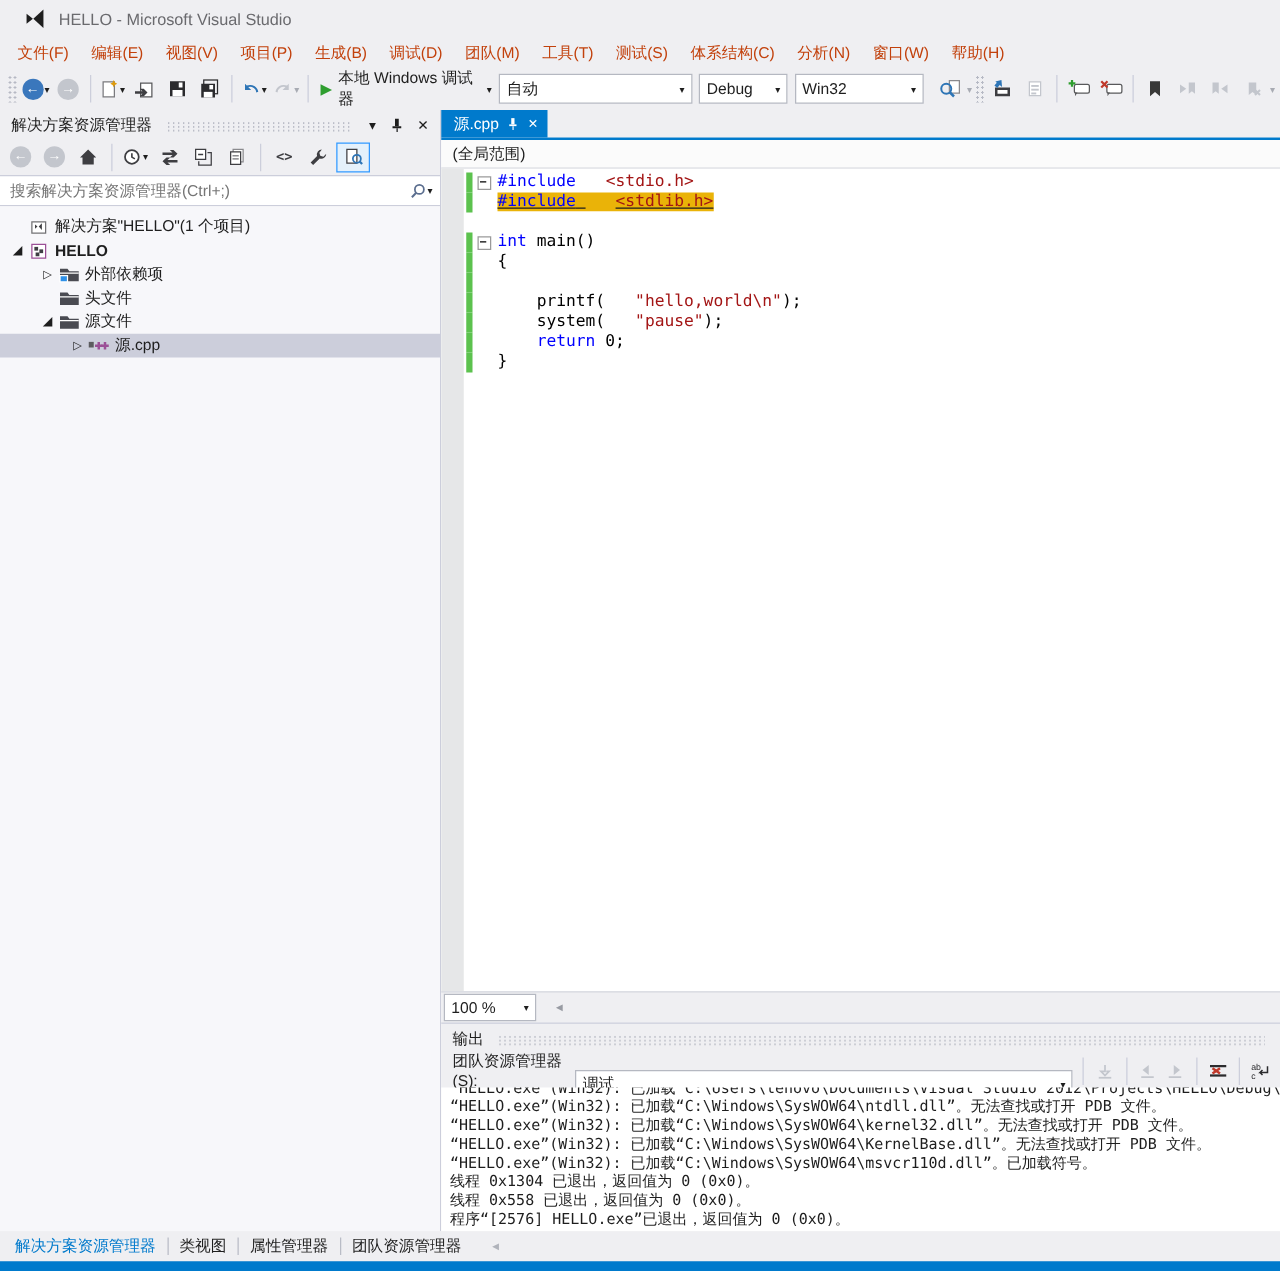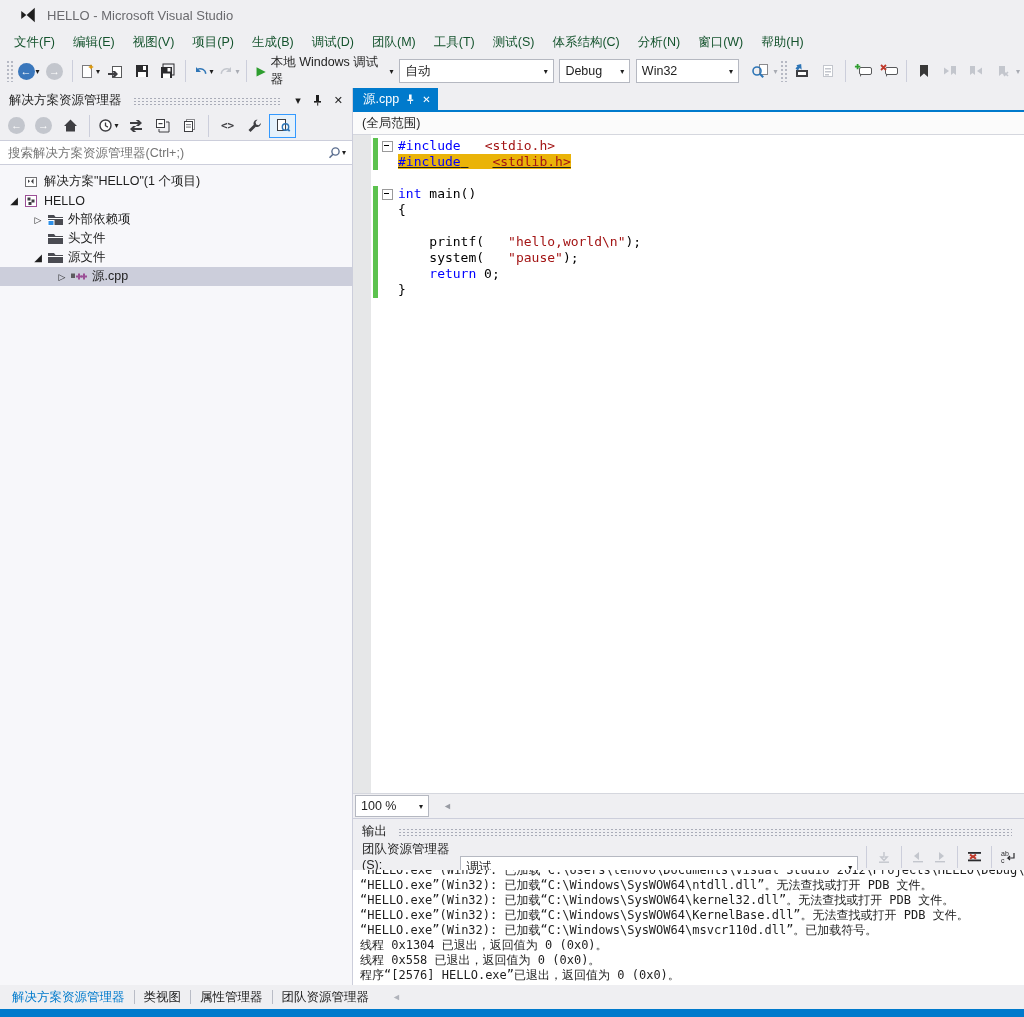--- a/index.html
+++ b/index.html
@@ -10,21 +10,21 @@
   }
   .win{width:1024px;height:1017px;display:flex;flex-direction:column;}
 
   
   .titlebar{height:30px;display:flex;align-items:center;gap:10px;padding-left:19px;}
   .vslogo{width:18px;height:18px;}
   .title-text{color:#6A6A6E;font-size:13px;}
 
   
   .menubar{height:24px;display:flex;align-items:center;padding-left:5px;}
-  .menu-item{padding:4px 9px;color:#14532d;font-size:12.5px;cursor:default;}
+  .menu-item{padding:4px 9px;color:#c2410c;font-size:12.5px;cursor:default;}
 
   
   .toolbar{height:34px;display:flex;align-items:center;padding:0 4px;}
   .grip{width:8px;height:22px;margin:0 2px;
     background-image:radial-gradient(#B6B9C4 1px,transparent 1px);background-size:4px 4px;}
   .tbtn{height:24px;min-width:22px;display:inline-flex;align-items:center;justify-content:center;padding:0 2px;}
   .caret{font-size:8px;color:#1E1E1E;margin-left:1px;}
   .caret.dim{color:#A8ABB3;}
   .sep{width:1px;height:22px;background:#CCCEDB;margin:0 4px;}
   .circle{width:17px;height:17px;border-radius:50%;display:flex;align-items:center;justify-content:center;
@@ -55,21 +55,21 @@
     display:flex;align-items:center;padding:0 6px;}
   .searchbox input{flex:1;border:none;outline:none;font-family:"Liberation Sans",sans-serif;
     font-size:12.5px;color:#a16207;background:transparent;}
   .tree{flex:1;background:#F7F7FA;padding-top:7px;overflow:hidden;font-size:12.5px;}
   .trow{height:19px;display:flex;align-items:center;white-space:nowrap;}
   .trow.selected{background:#CCCEDB;}
   .texp{width:16px;text-align:center;font-size:9px;color:#1E1E1E;flex:none;}
   .texp.open{font-size:10px;}
   .ticon{width:18px;height:16px;flex:none;display:flex;align-items:center;justify-content:center;}
   .tlabel{padding-left:4px;}
-  .tlabel.bold{font-weight:normal;}
+  .tlabel.bold{font-weight:bold;}
 
   
   .editor-col{flex:1;display:flex;flex-direction:column;min-width:0;background:#fff;border-left:1px solid #CCCEDB;}
   .tabstrip{height:22px;background:#EFEFF2;display:flex;align-items:flex-end;}
   .tab{height:22px;background:#007ACC;color:#fff;display:flex;align-items:center;gap:7px;
     padding:0 7px 0 10px;font-size:12.5px;}
   .tab .tclose{font-size:10px;color:#fff;}
   .blue-line{height:2px;background:#007ACC;}
   .navbar{height:22px;background:#FBFBFB;border-bottom:1px solid #D5D7DE;display:flex;align-items:center;
     padding-left:9px;font-size:12.5px;}

